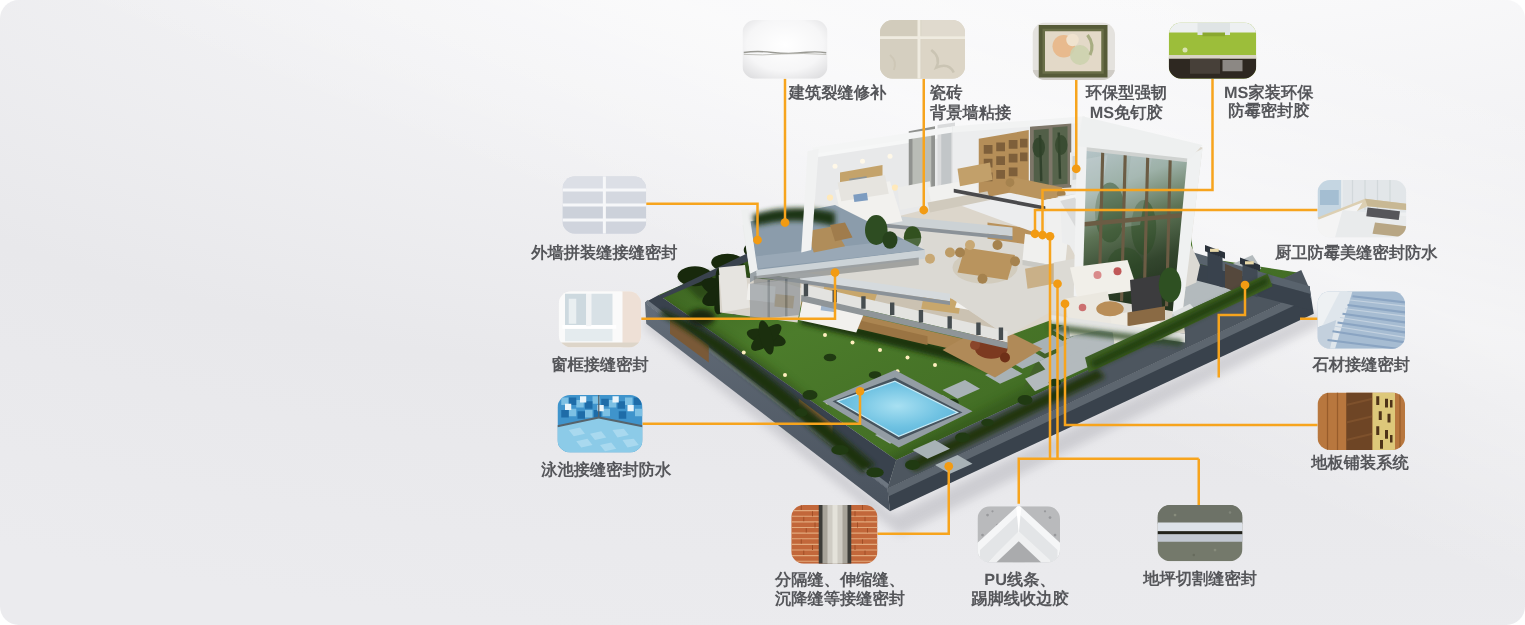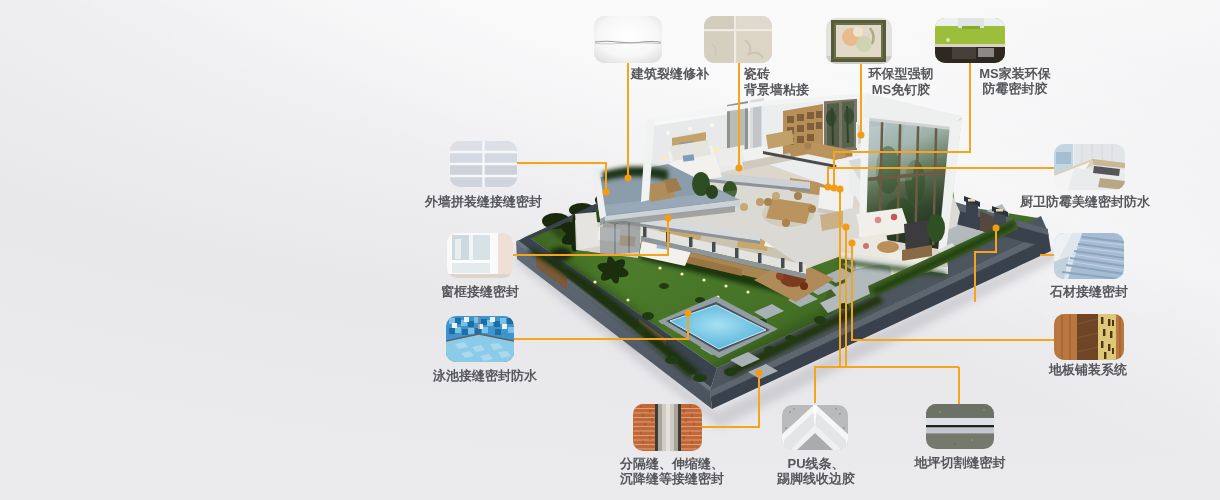--- a/index.html
+++ b/index.html
@@ -1,20 +1,21 @@
 <!DOCTYPE html>
 <html><head>
 <meta charset="utf-8">
 <style>
   html,body{margin:0;padding:0;}
   body{width:1220px;height:500px;overflow:hidden;font-family:"Liberation Sans",sans-serif;}
   #stage{position:relative;width:1220px;height:500px;
     background:
       linear-gradient(22deg, rgba(255,255,255,0) 52%, rgba(255,255,255,0.45) 72%, rgba(255,255,255,0) 92%),
       radial-gradient(150% 130% at 75% -25%, #ffffff 0%, #f3f3f5 38%, #e8e8eb 70%, #ebebee 100%);
+    border-radius: 15px;
   }
   svg{position:absolute;left:0;top:0;}
   text{font-family:"Liberation Sans",sans-serif;font-weight:bold;fill:#55565a;}
 </style>
 </head>
 <body>
 <div id="stage">
 <svg width="1220" height="500" viewBox="0 0 1220 500">
 <defs>
   <linearGradient id="lawnG" x1="0" y1="0" x2="1" y2="1">

